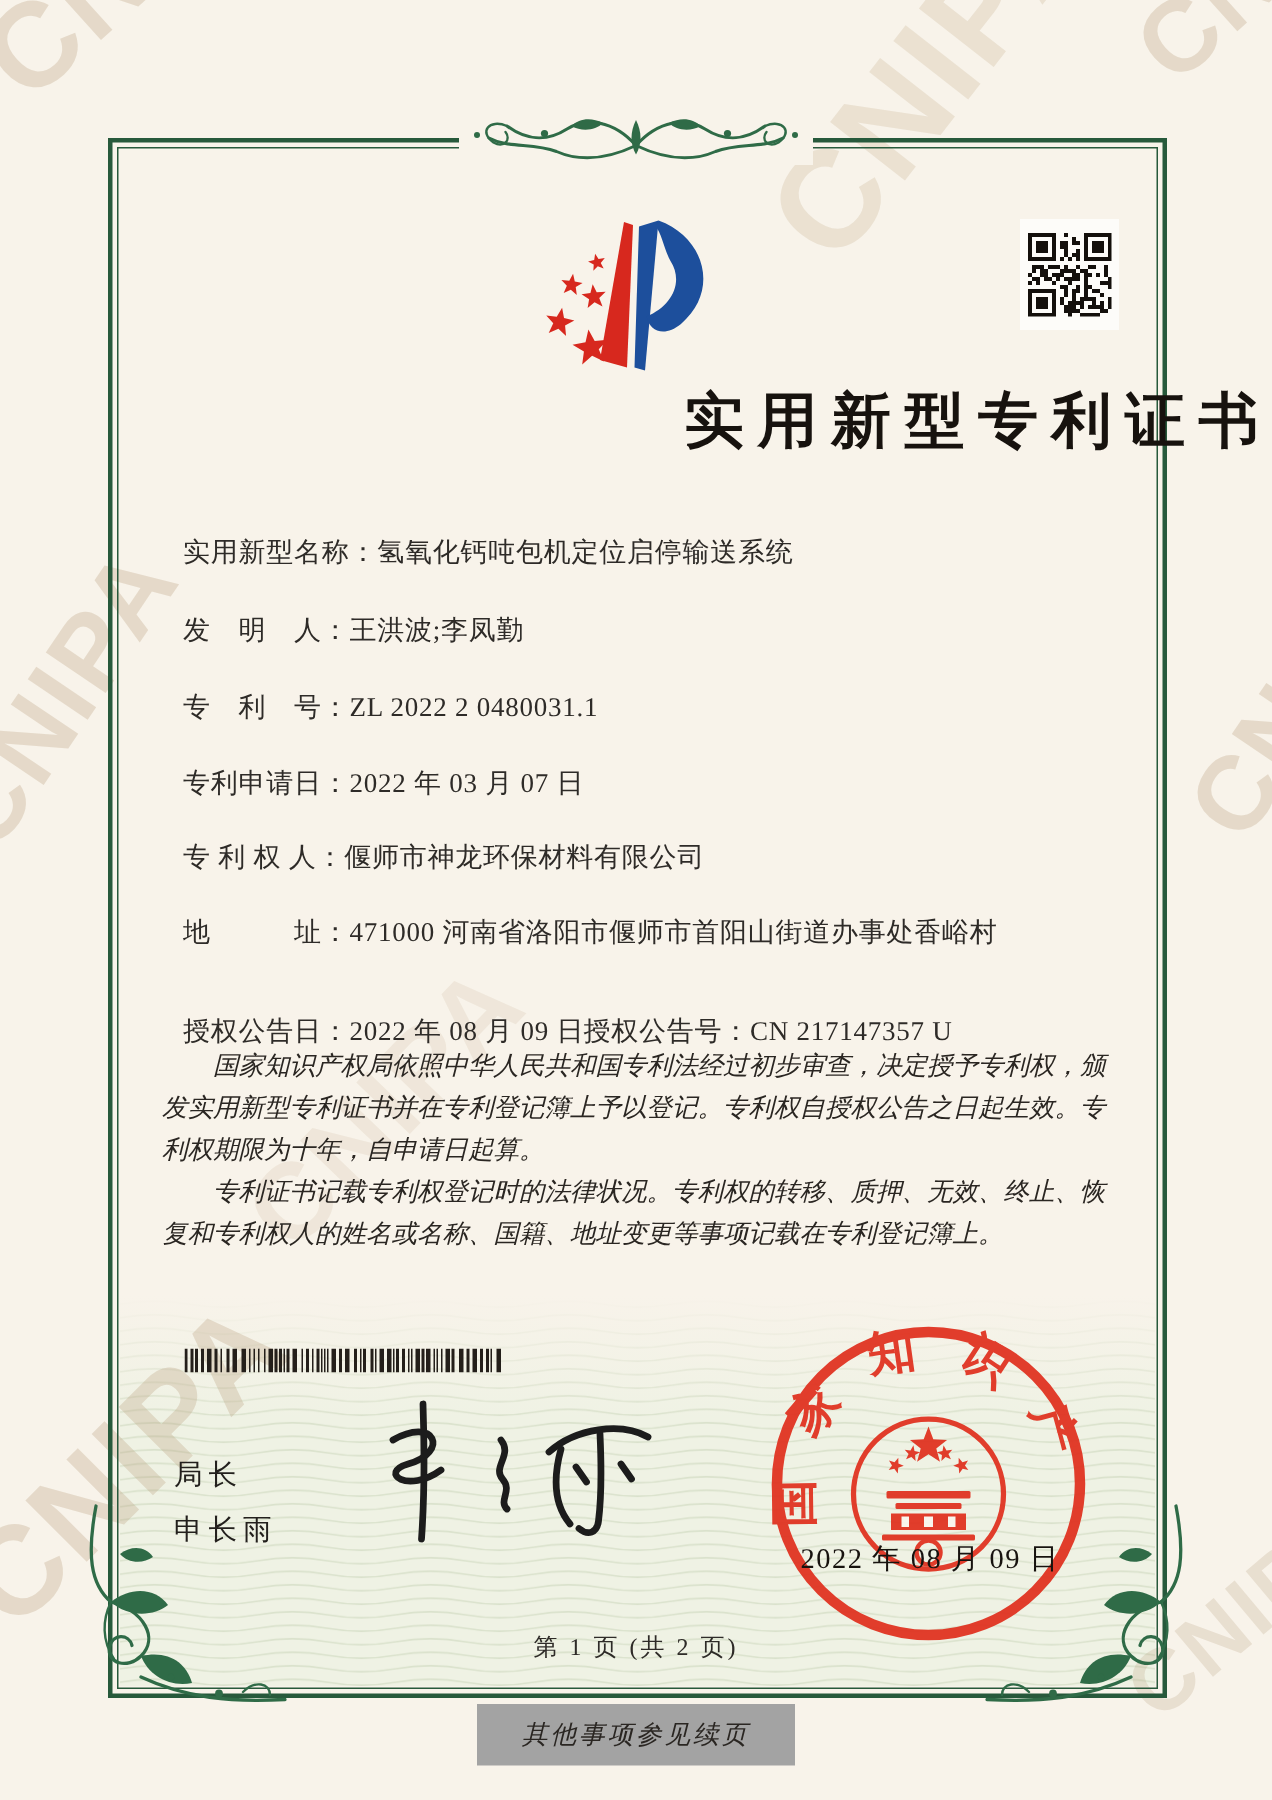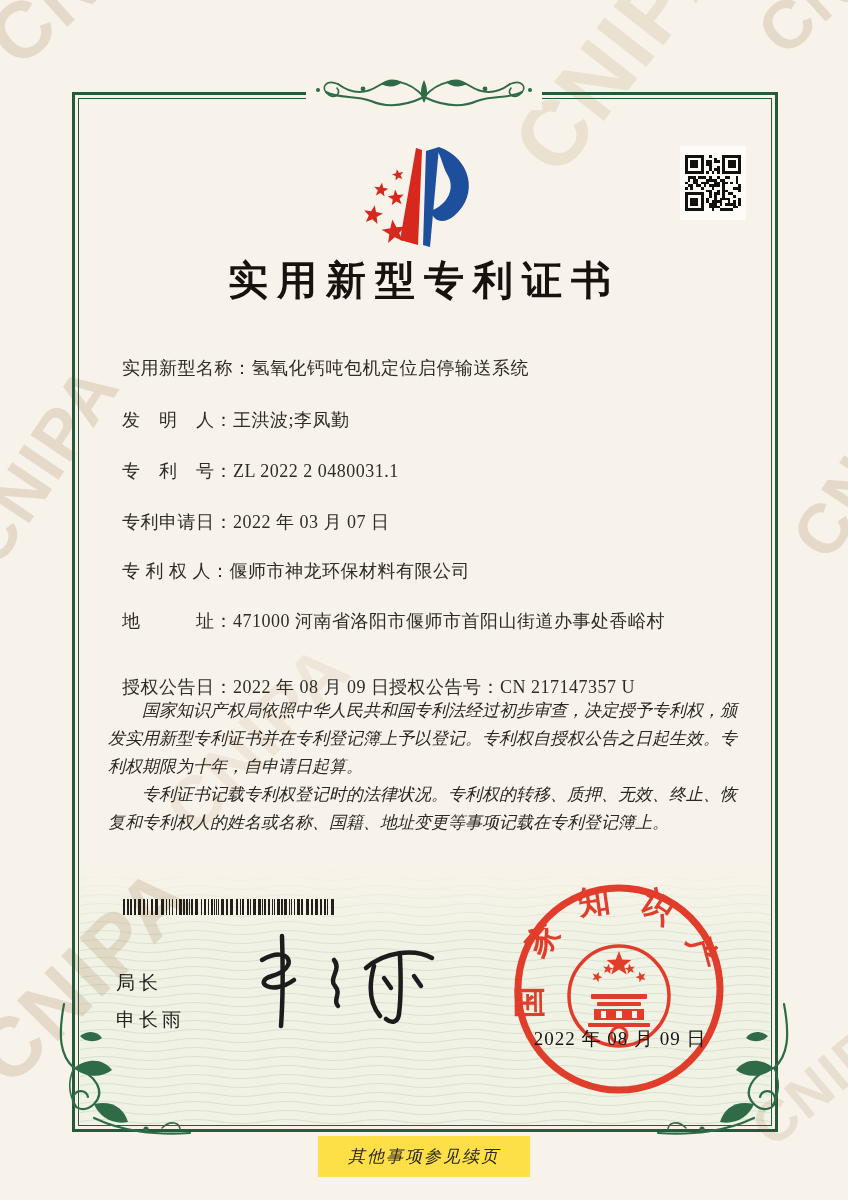--- a/index.html
+++ b/index.html
@@ -34,21 +34,21 @@
   .corner{position:absolute;width:152px;height:152px;z-index:3;}
   .corner-left{left:50px;top:1002px;}
   .corner-right{left:646px;top:1002px;transform:scaleX(-1);}
 
   
   .cert-number{position:absolute;left:116px;top:147px;font-size:19px;color:#2e2b28;
                letter-spacing:3px;z-index:4;}
   .qr-box{position:absolute;left:680px;top:146px;width:66px;height:74px;background:#fdfcf9;
           z-index:4;display:flex;align-items:center;justify-content:center;}
   .logo{position:absolute;left:356px;top:142px;width:126px;height:108px;z-index:4;}
-  .title{position:absolute;left:0;top:253px;width:848px;text-align:center;font-size:40px;
+  .title{position:absolute;left:0;top:253px;width:848px;text-align:right;font-size:40px;
          font-weight:700;color:#17120e;letter-spacing:9px;z-index:4;}
 
   
   .field-row{position:absolute;left:122px;white-space:nowrap;font-size:18px;color:#2e2b28;z-index:4;}
   .field-label{letter-spacing:.5px;}
   .field-value{letter-spacing:.5px;}
   .fr0{top:356px;} .fr1{top:408px;} .fr2{top:459px;text-align:right;} .fr3{top:510px;}
   .fr4{top:559px;} .fr5{top:609px;font-family:Liberation Serif, serif;} .fr6{top:659px;margin-top:16px;}
   .pair2{position:absolute;left:267px;top:0;}
 
@@ -65,21 +65,21 @@
                color:#23201d;z-index:4;}
   .signature{position:absolute;left:238px;top:926px;width:210px;height:112px;z-index:5;}
 
   .seal{position:absolute;left:508px;top:878px;width:222px;height:222px;z-index:5;opacity:.93;}
   .seal-date{position:absolute;left:520px;top:1026px;width:200px;text-align:center;
              font-size:19px;letter-spacing:1px;color:#17130f;z-index:6;}
 
   .page-num{position:absolute;left:0;top:1088px;width:848px;text-align:center;font-size:16px;
             letter-spacing:2px;color:#2e2b28;z-index:4;}
   .note-box{position:absolute;left:50%;top:1136px;transform:translateX(-50%);
-            background:#fde047;padding:9px 30px;font-size:17px;font-style:italic;
+            background:#a3a3a3;padding:9px 30px;font-size:17px;font-style:italic;
             letter-spacing:2px;color:#2a2622;z-index:4;}
 </style>
 </head>
 <body>
 
 <div id="page">
 
   <svg class="waves" viewBox="0 0 690 268" preserveAspectRatio="none">
     <defs>
       <pattern id="wv" width="92" height="9" patternUnits="userSpaceOnUse">
@@ -528,15 +528,16 @@
       <g fill="#faf6ee">
         <rect x="93" y="133" width="5" height="7"></rect>
         <rect x="108" y="133" width="6" height="7"></rect>
         <rect x="124" y="133" width="5" height="7"></rect>
       </g>
       <circle cx="111" cy="157" r="8" fill="none" stroke="#e0301e" stroke-width="3"></circle>
     </g>
   </svg>
   <div class="seal-date">2022 年 08 月 09 日</div>
 
+  <div class="page-num">第 1 页 (共 2 页)</div>
   <div class="note-box">其他事项参见续页</div>
 
 </div>
 
 </body></html>

